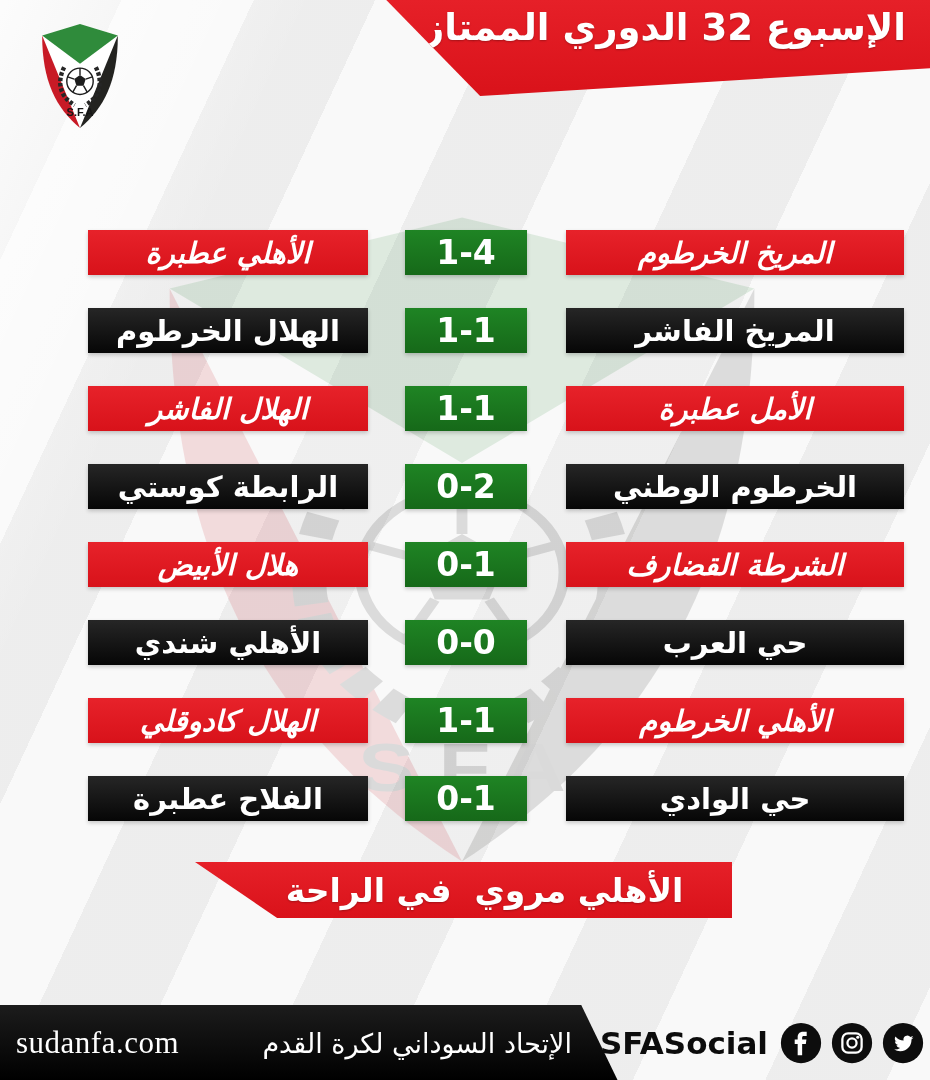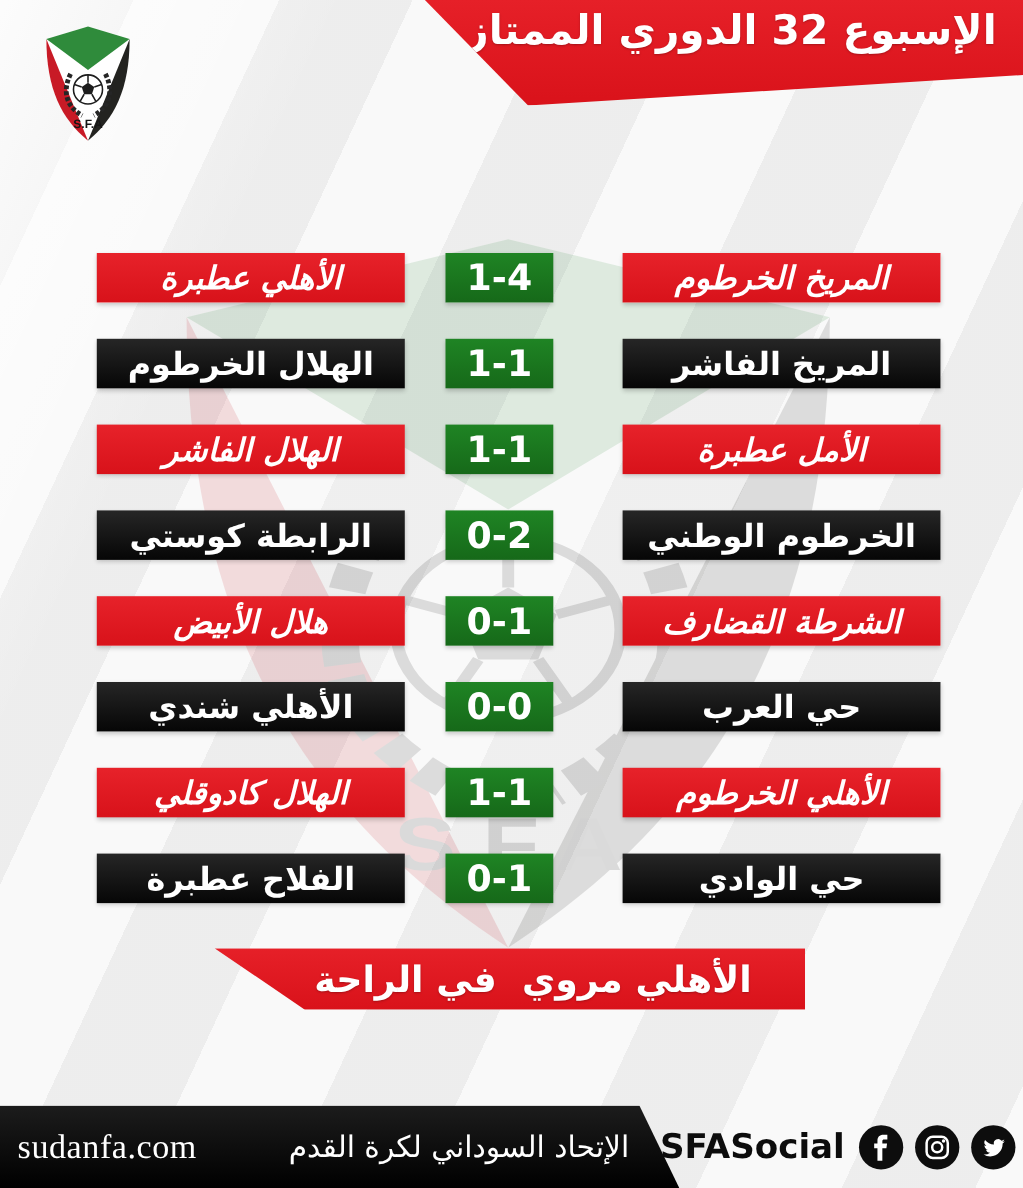--- a/index.html
+++ b/index.html
@@ -28,26 +28,26 @@
   .crest{position:absolute;left:36px;top:23px;width:88px;height:106px;}
   .watermark{position:absolute;left:122px;top:212px;width:680px;height:655px;opacity:.13;}
   .crest-text{font-family:"Liberation Sans",sans-serif;}
   
   .match-row{position:absolute;left:0;width:930px;height:45px;}
   .team-box{
     position:absolute;top:0;height:45px;display:flex;align-items:center;justify-content:center;
     color:#fff;font-weight:bold;font-size:29px;direction:rtl;white-space:nowrap;
     box-shadow:0 2px 4px rgba(0,0,0,.2);
   }
-  .team-box.home{left:566px;width:289px;}
+  .team-box.home{left:566px;width:338px;}
   .team-box.away{left:88px;width:280px;}
   .match-row.red  .team-box{background:linear-gradient(180deg,#e7222a 0%,#d8121a 100%);font-style:italic;}
   .match-row.black .team-box{background:linear-gradient(180deg,#262626 0%,#060606 100%);}
   .score-box{
-    position:absolute;left:405px;top:0;width:98px;height:45px;
+    position:absolute;left:405px;top:0;width:122px;height:45px;
     display:flex;align-items:center;justify-content:center;
     background:linear-gradient(180deg,#1f8424 0%,#166919 100%);
     color:#fff;font-weight:bold;font-size:33px;direction:ltr;
     box-shadow:0 2px 4px rgba(0,0,0,.2);
   }
   
   .note-banner{
     position:absolute;left:195px;top:862px;width:537px;height:56px;
     background:linear-gradient(180deg,#e62028,#d9121a);
     clip-path:polygon(0 0, 100% 0, 100% 100%, 15.3% 100%);

